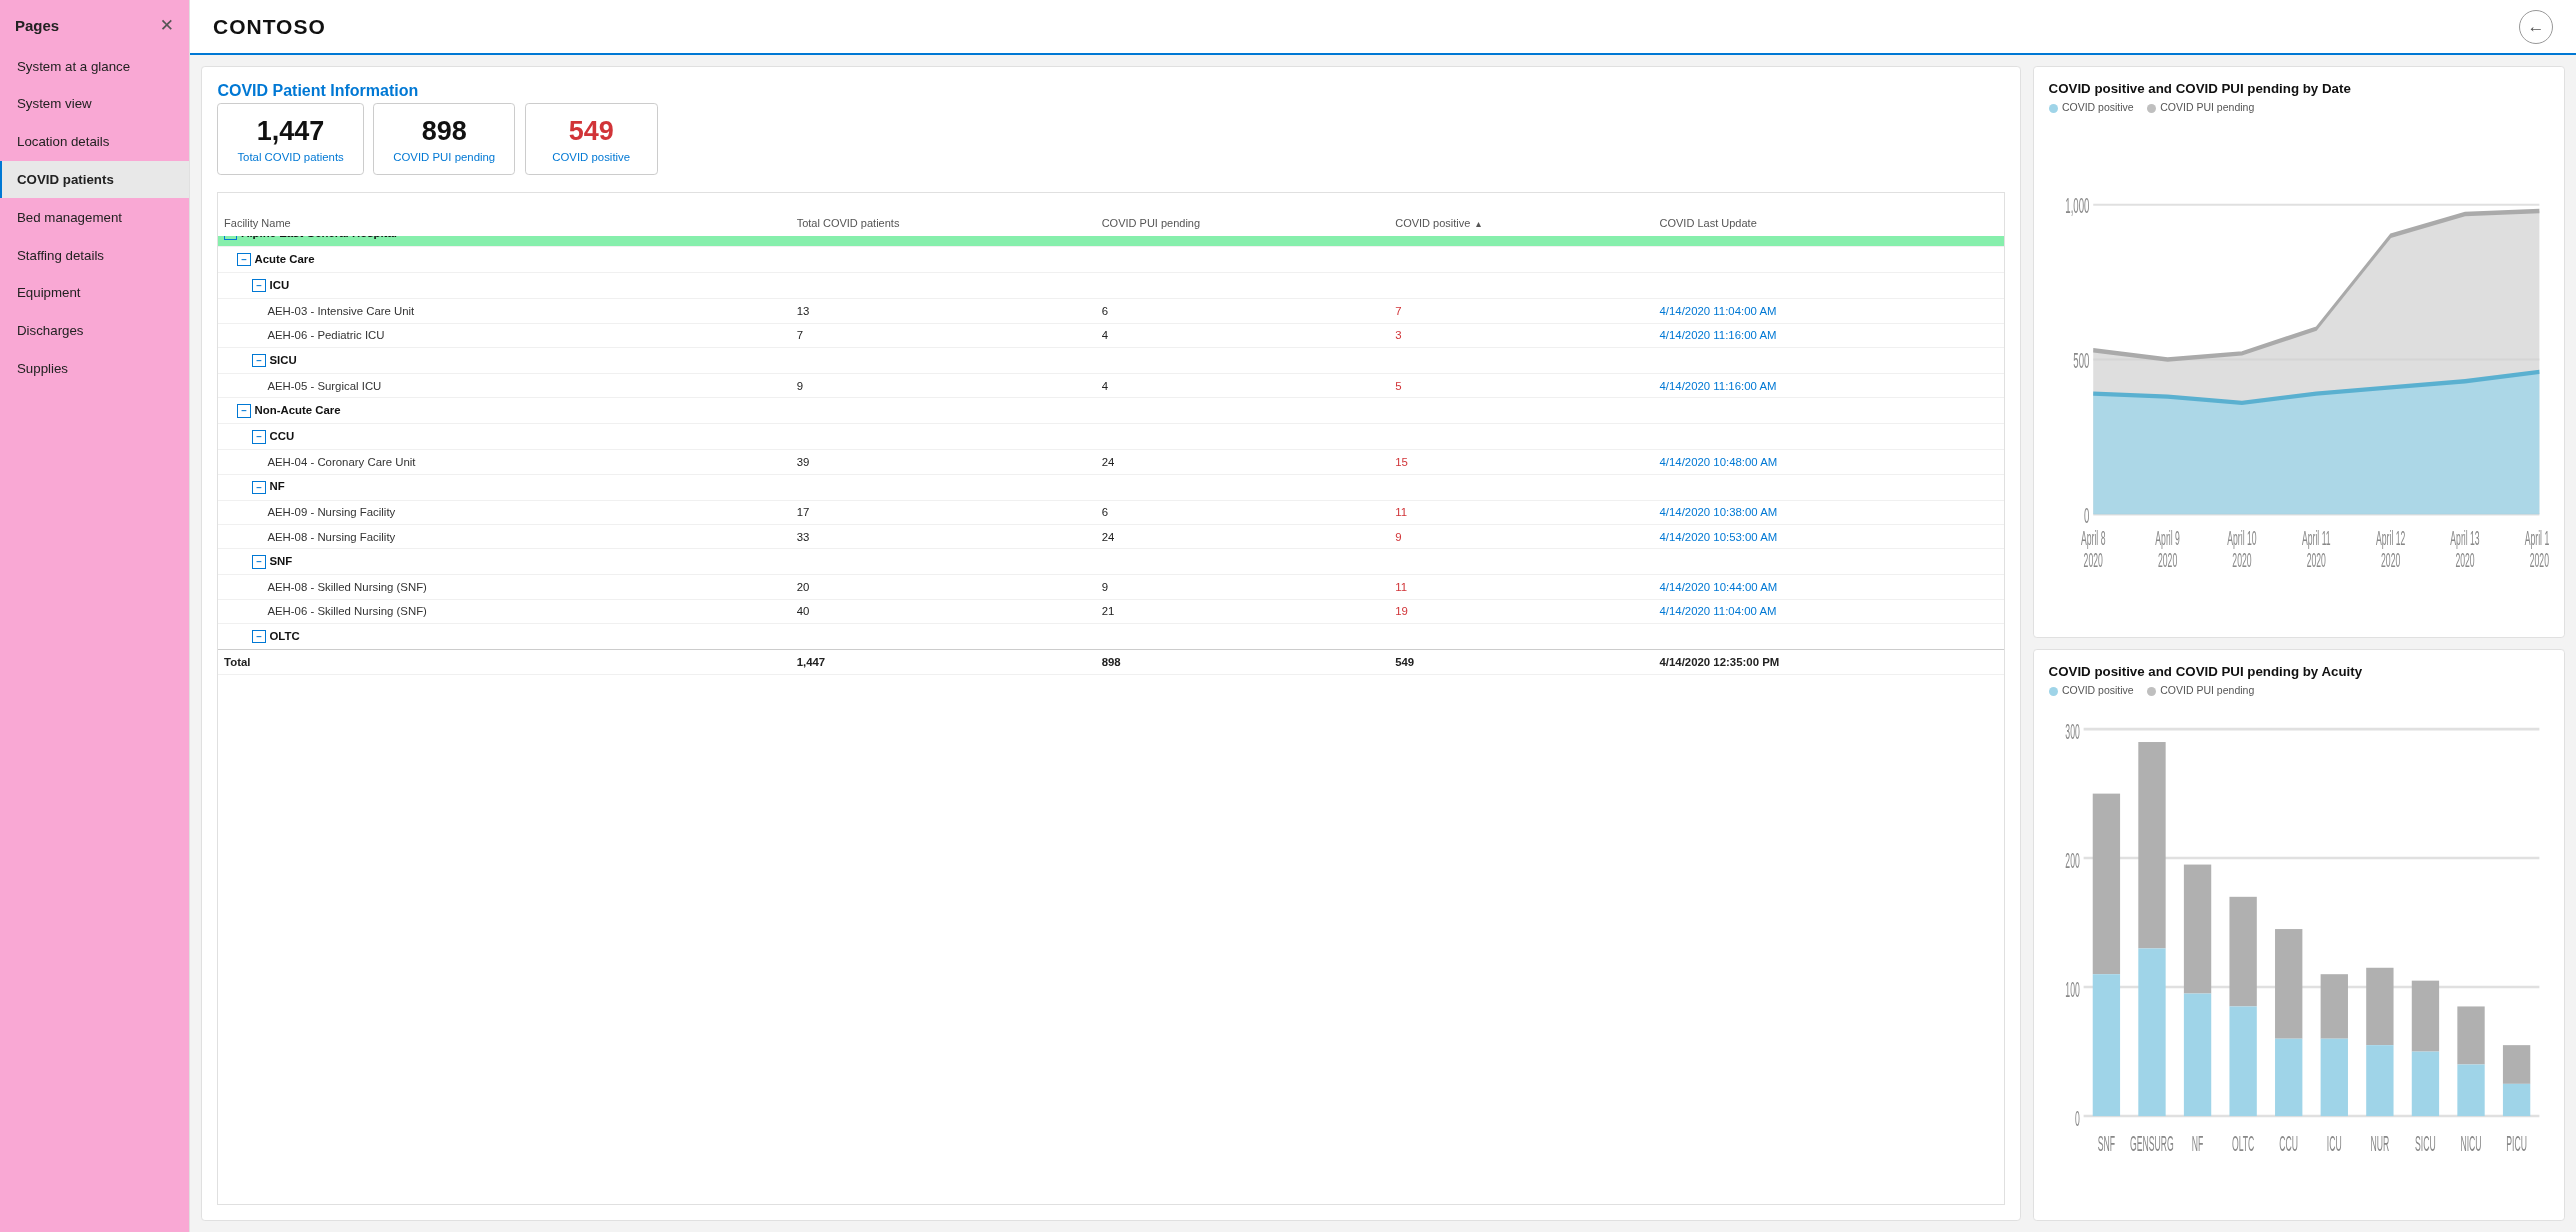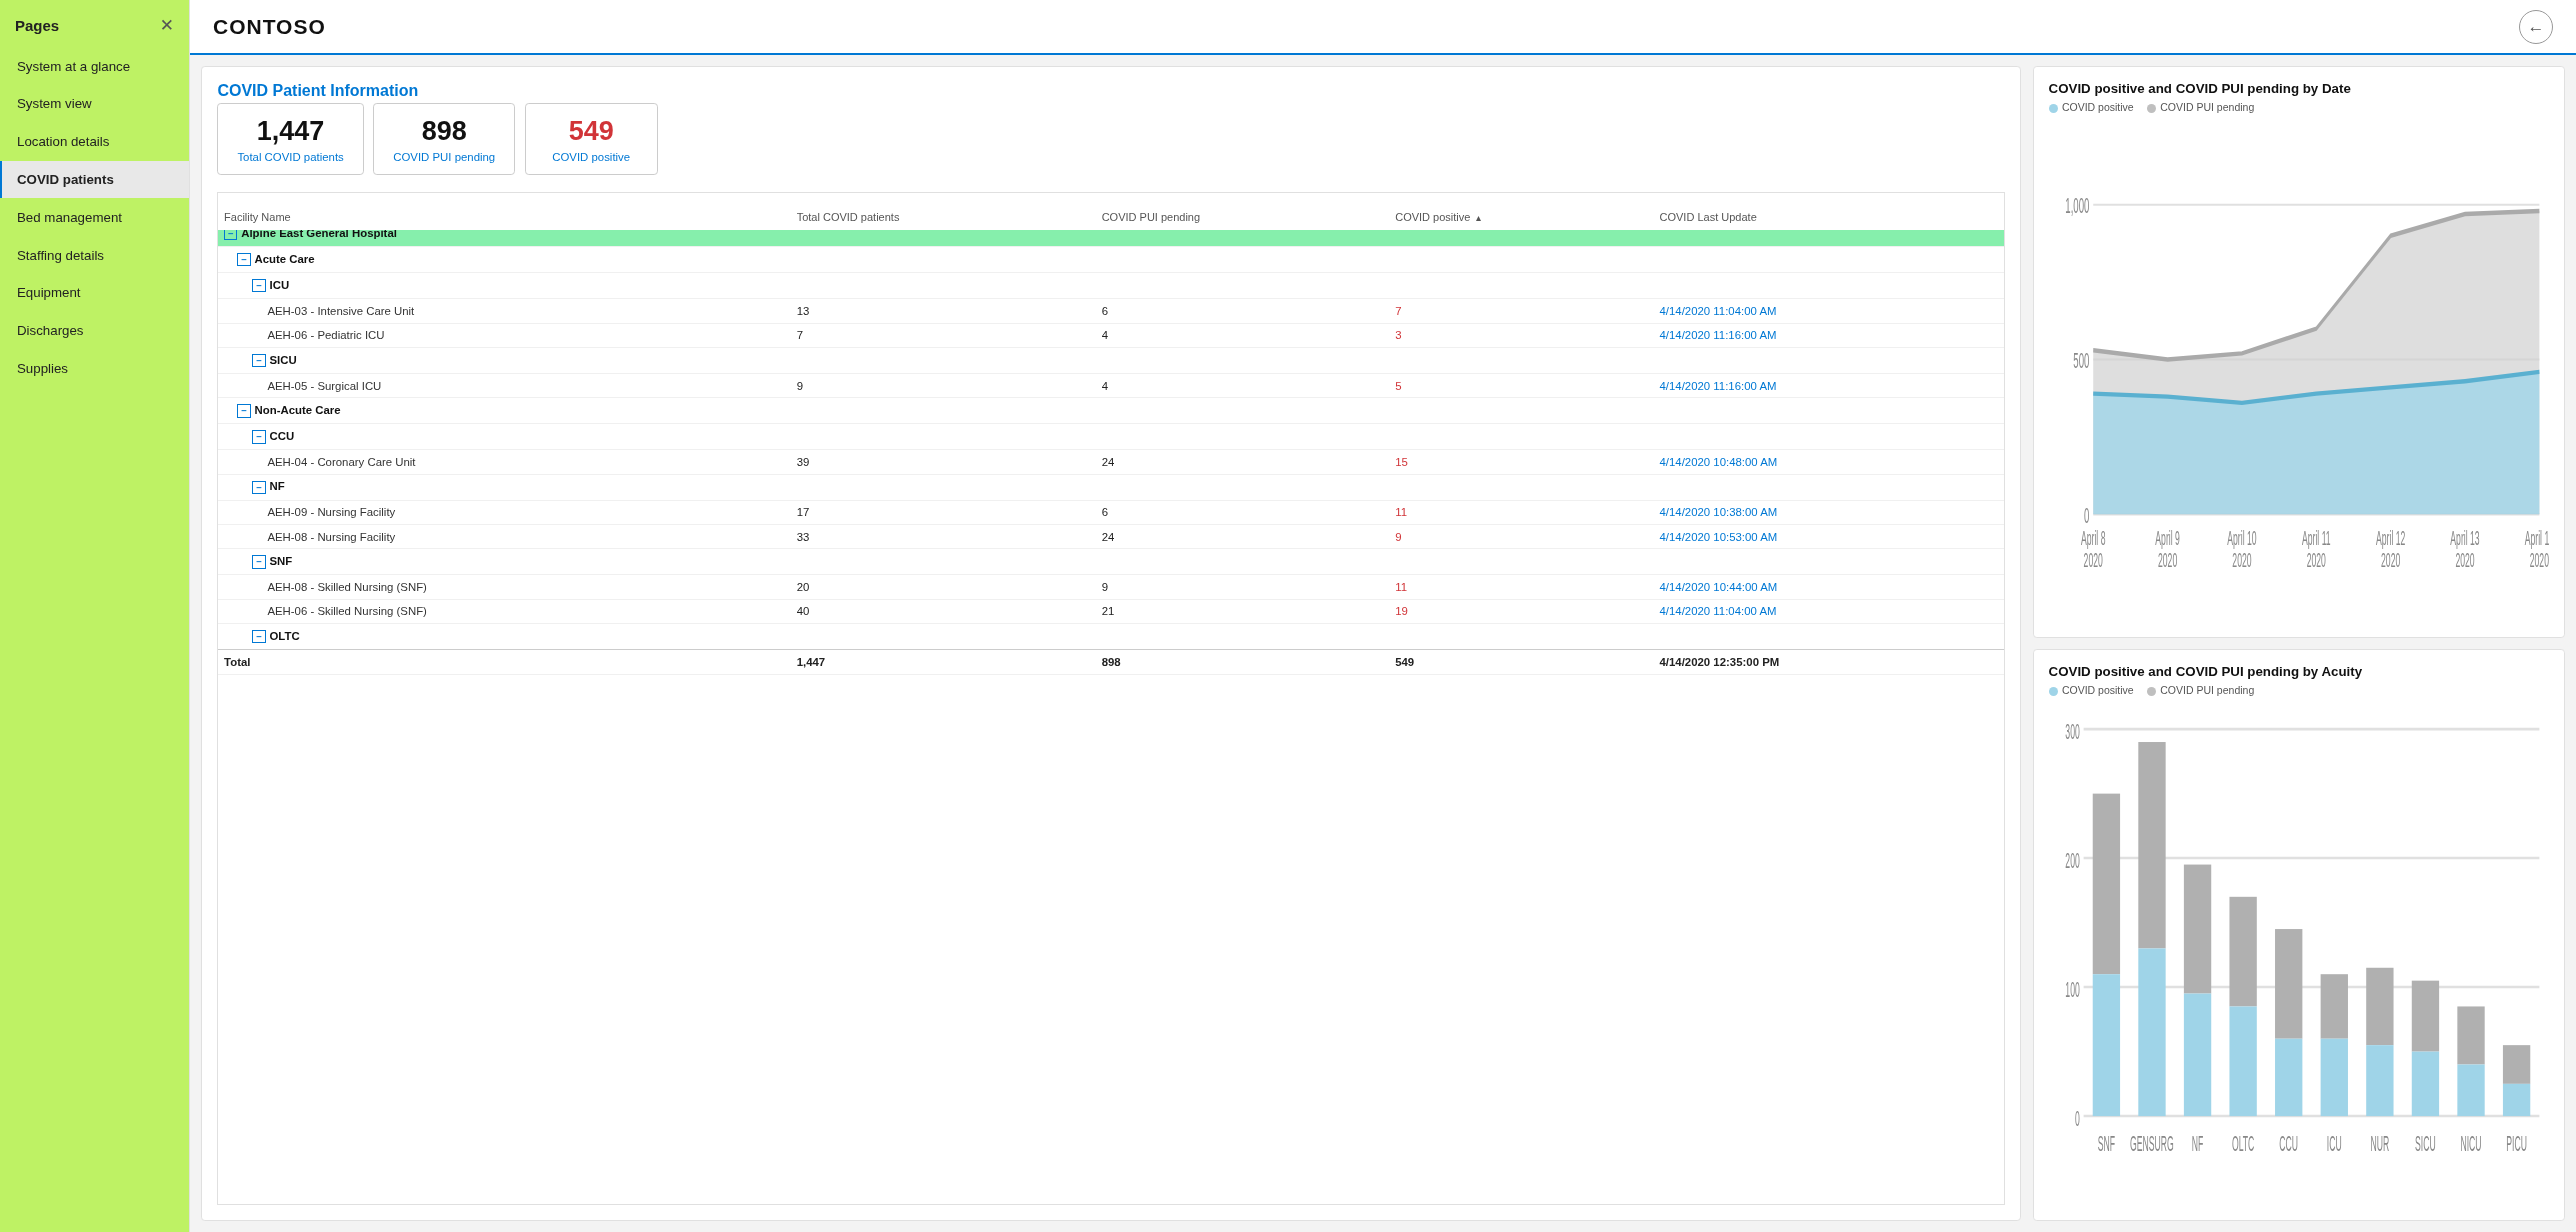--- a/index.html
+++ b/index.html
@@ -2,21 +2,21 @@
 <html style="font-size:15px"><head>
   <meta charset="utf-8">
   <style>
     * { box-sizing: border-box; margin: 0; padding: 0; }
     body { font-family: 'Segoe UI', Arial, sans-serif; background: #f3f3f3; display: flex; height: 100vh; overflow: hidden; font-size: 12.4px; }
 
     
     #sidebar {
       width: 190px;
       min-width: 190px;
-      background: #bef264;
+      background: #f9a8d4;
       border-right: 1px solid #e0e0e0;
       display: flex;
       flex-direction: column;
       height: 100%;
     }
     .sidebar-header {
       display: flex;
       align-items: center;
       justify-content: space-between;
       padding: 17px 15px 9.5px 15px;
@@ -143,21 +143,21 @@
       position: relative;
     }
     table {
       width: 100%;
       border-collapse: collapse;
       font-size: 11.4px;
     }
     thead th {
       background: #fff;
       position: sticky;
-      top: 10px;
+      top: 16px;
       z-index: 1;
       text-align: left;
       padding: 7.6px 5.7px;
       font-weight: 500;
       color: #555;
       border-bottom: 1.9px solid #0078d4;
       font-size: 11px;
     }
     tbody tr { border-bottom: 1px solid #f0f0f0; }
     tbody td {

